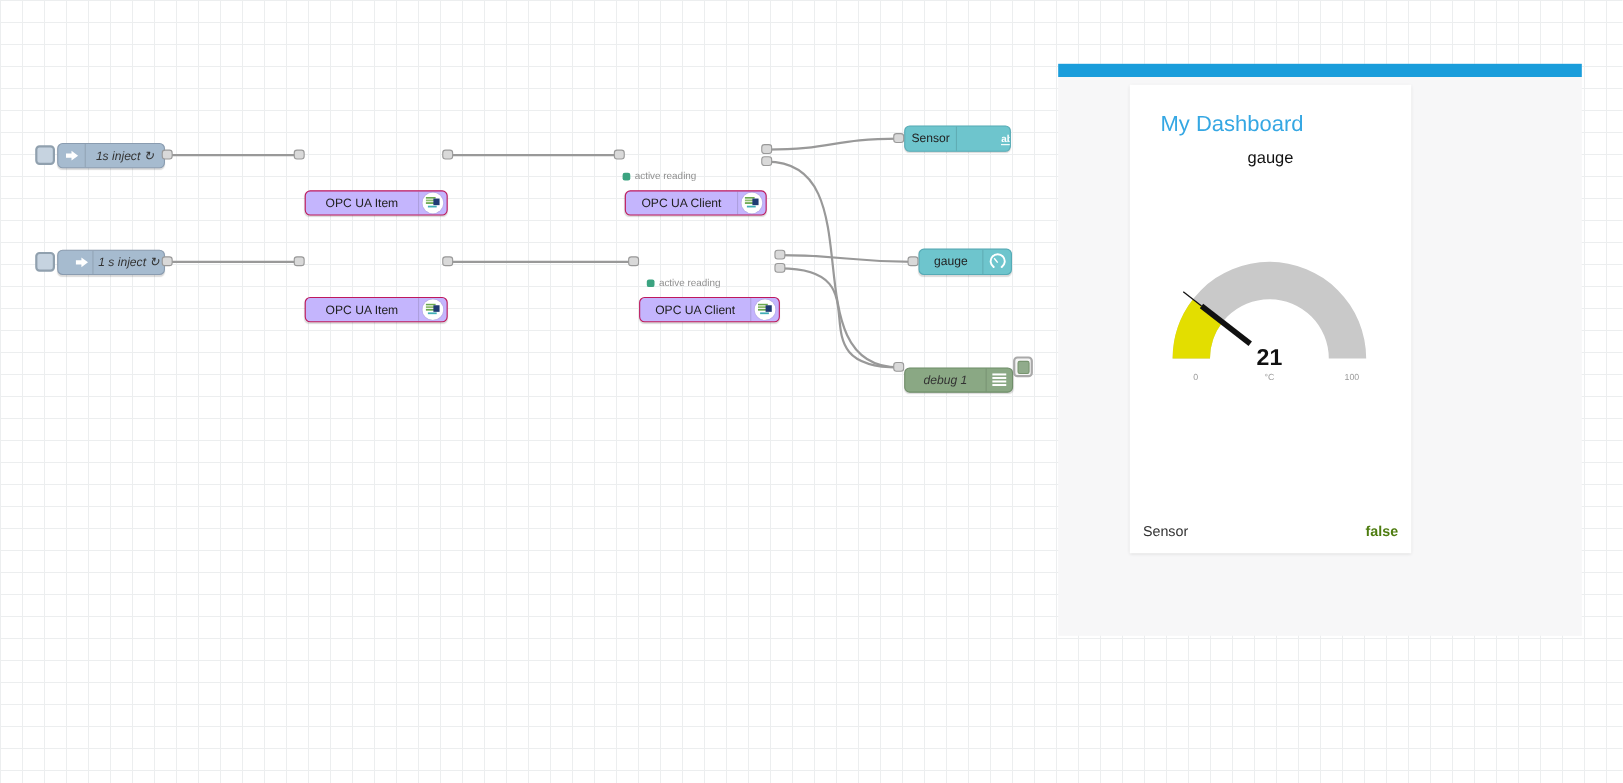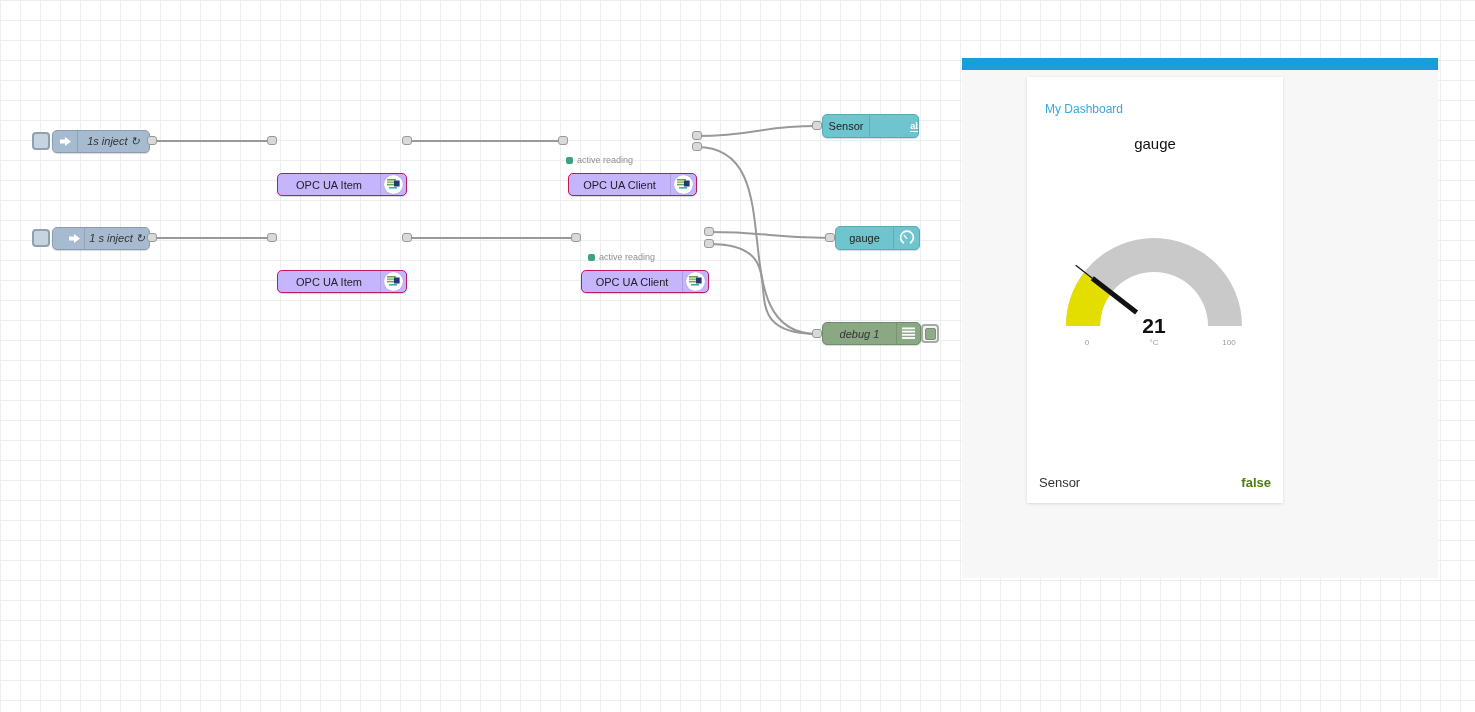--- a/index.html
+++ b/index.html
@@ -18,21 +18,21 @@
   .node {
     position:absolute; height:23px; border-radius:5px;
     display:flex; align-items:center; overflow:hidden;
     font-size:11px; color:#333;
     box-shadow:0 1px 1px rgba(0,0,0,0.15);
   }
   .node .lbl { flex:1; text-align:center; padding:0 4px; white-space:nowrap; }
   .teal   { background:#c4b5fd; border:1px solid #be185d;margin-top:43px; }
   .lteal  { background:#6ec5cd; border:1px solid #55abb6; }
   .inject { background:#a6bbcf; border:1px solid #8a9cb0;justify-content:flex-end; }
-  .green  { background:#8aa884; border:1px solid #6f8d69; }
+  .green  { background:#8aa884; border:1px solid #6f8d69;margin-top:12px; }
   .italic { font-style:italic; }
   .icon-sect {
     height:100%; display:flex; align-items:center; justify-content:center;
     border-left:1px solid rgba(0,0,0,0.12);
   }
   .icon-sect-l {
     height:100%; display:flex; align-items:center; justify-content:center;
     border-right:1px solid rgba(0,0,0,0.12);
   }
   .opc-circle {
@@ -56,21 +56,21 @@
   .dbg-btn-inner { width:11px; height:12px; border-radius:2px; background:#90ab8b; border:1px solid #77946f; }
   .status { position:absolute; display:flex; align-items:center; gap:4px;
     font-size:9px; color:#8f8f8f; white-space:nowrap; }
   .status-dot { width:7px; height:7px; border-radius:2px; background:#3ba380; }
   .abc-ico { font-size:9px; font-weight:bold; color:#fff; border-bottom:1px solid #fff; line-height:10px; }
   
   .dash-panel { position:absolute; left:962px; top:58px; width:476px; height:520px; background:#f7f7f8; }
   .dash-bar { width:100%; height:12px; }
   .dash-card { position:absolute; left:65px; top:19px; width:256px; height:426px;
     background:#fff; box-shadow:0 1px 3px rgba(0,0,0,0.12); }
-  .dash-title { position:absolute; left:18px; top:25px; font-size:12px; }
+  .dash-title { position:absolute; left:28px; top:25px; font-size:20px; }
   .widget-title { position:absolute; left:0; top:58px; width:100%; text-align:center;
     font-size:15px; color:#111; }
   .gauge-svg { position:absolute; left:17px; top:149px; }
   .gauge-value { position:absolute; left:0; top:237px; width:254px; text-align:center;
     font-size:21px; font-weight:bold; color:#111; }
   .gauge-units { position:absolute; left:0; top:261px; width:254px; text-align:center;
     font-size:8px; color:#9a9a9a; }
   .gauge-min { position:absolute; left:50px; top:261px; width:20px; text-align:center;
     font-size:8px; color:#9a9a9a; }
   .gauge-max { position:absolute; left:189px; top:261px; width:26px; text-align:center;

